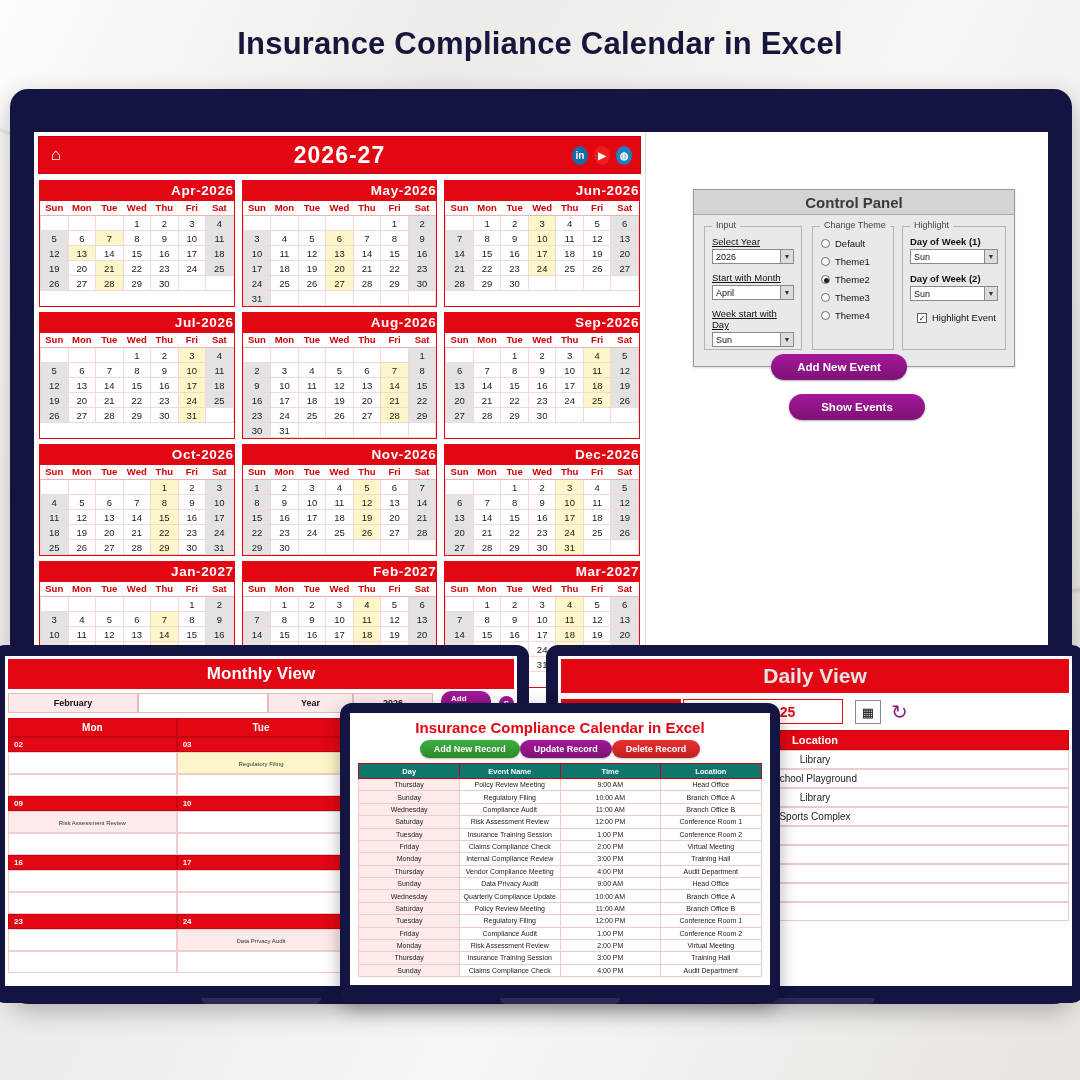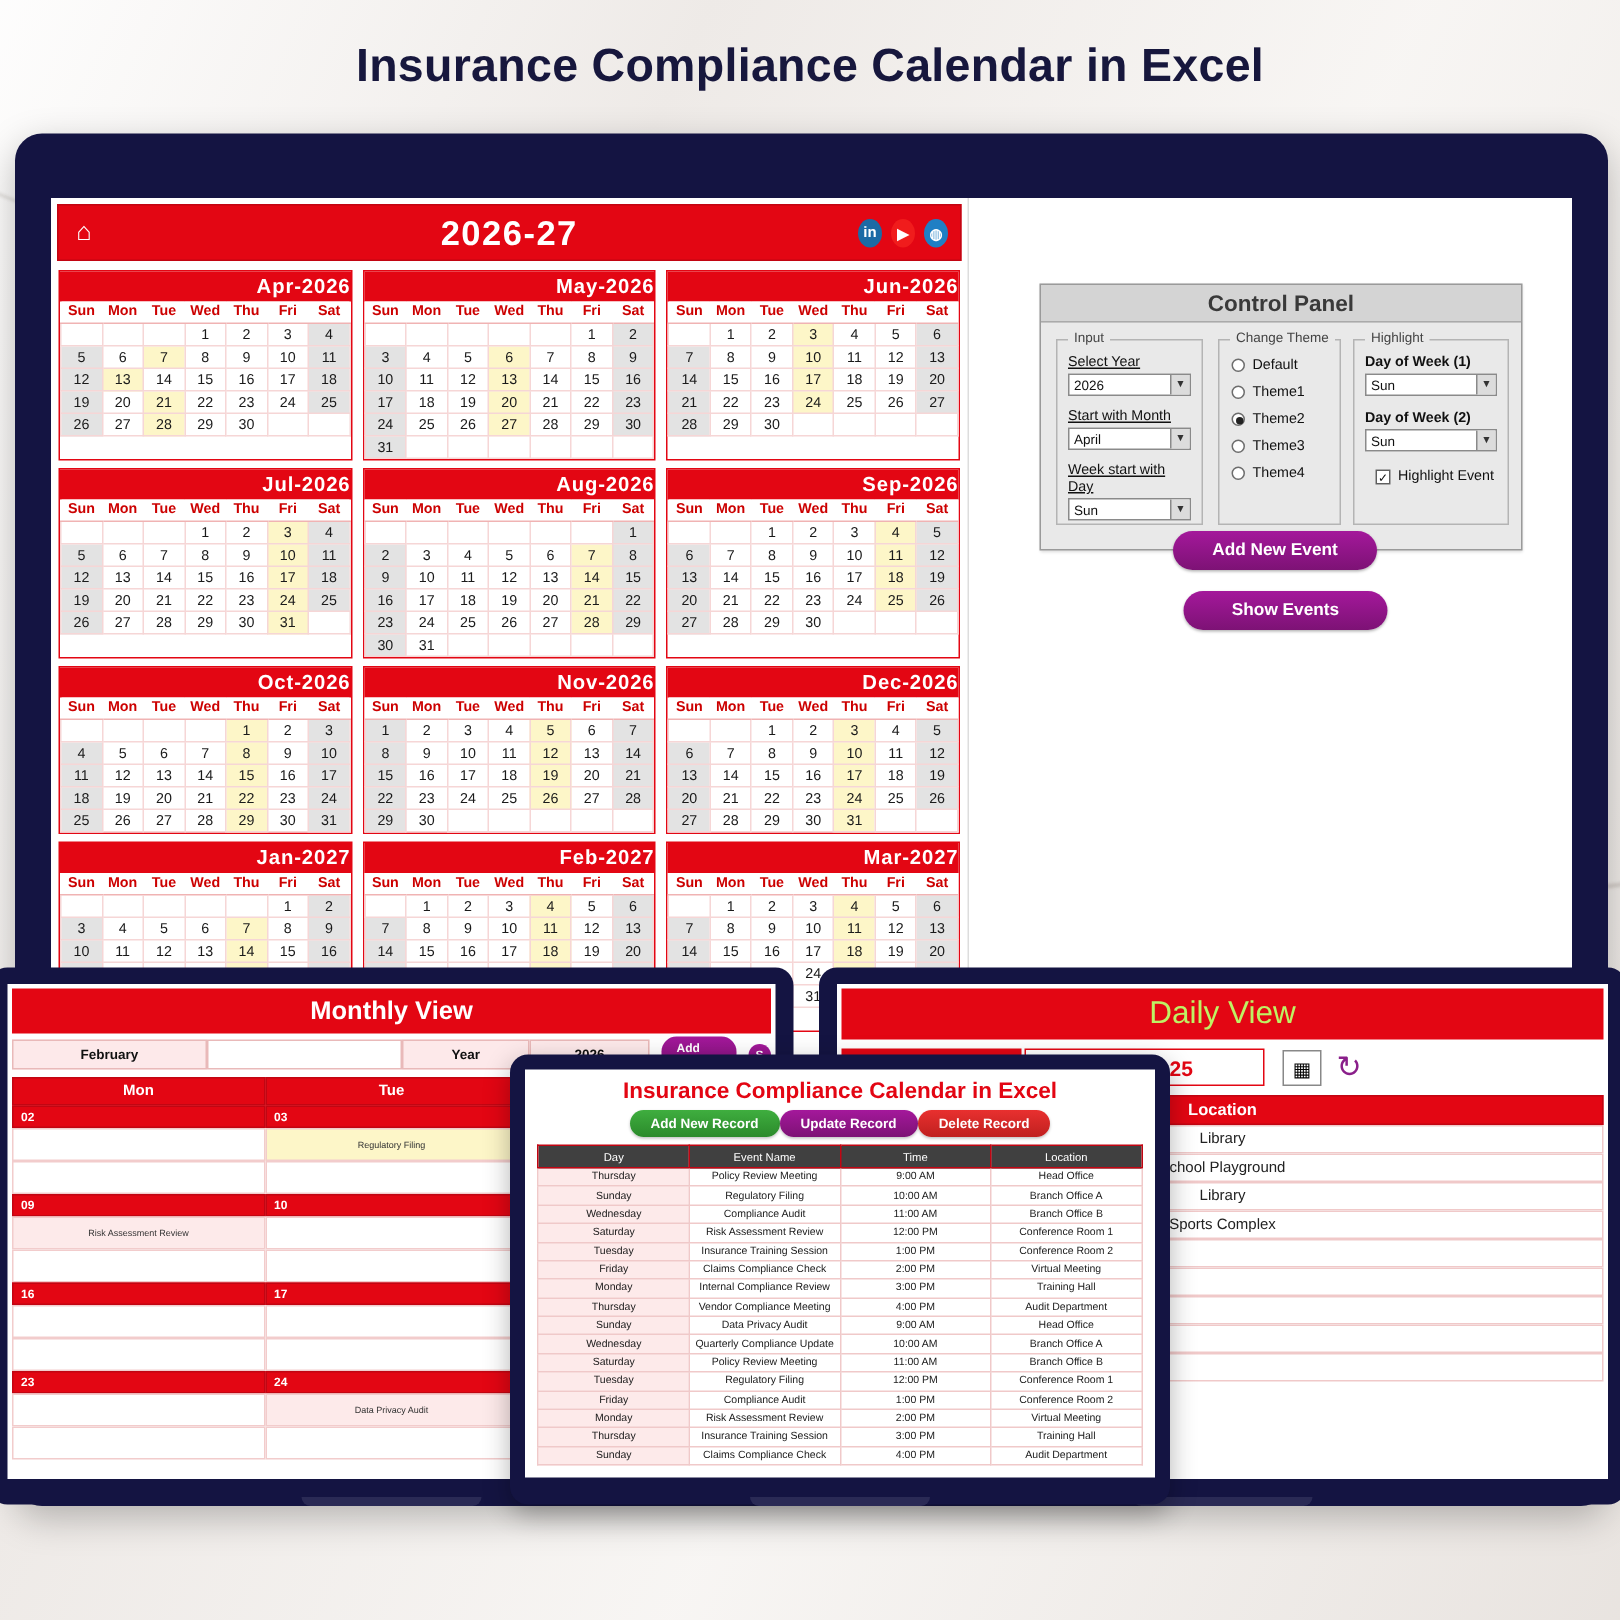--- a/index.html
+++ b/index.html
@@ -195,21 +195,21 @@
 
   .btn-purple {
     position:absolute;
     width:136px; height:26px;
     background:linear-gradient(180deg,#a4189b 0%, #7d1275 100%);
     border-radius:13px;
     color:#fff; font-size:11.5px; font-weight:bold;
     display:flex; align-items:center; justify-content:center;
     box-shadow:0 1px 2px rgba(0,0,0,0.3);
   }
-  .btn-add { left:135px; top:222px; }
+  .btn-add { left:124px; top:222px; }
   .btn-show { left:142px; top:262px; }
 
   
   .laptop-monthly {
     position:absolute; left:-7px; top:645px;
     width:536px; height:358px;
     background:#141442;
     border-radius:12px;
   }
   .laptop-monthly .scr {
@@ -263,22 +263,22 @@
     position:absolute; left:546px; top:645px;
     width:538px; height:358px;
     background:#141442;
     border-radius:12px;
   }
   .laptop-daily .scr {
     position:absolute; left:12px; top:11px; width:514px; height:330px;
     background:#fff; overflow:hidden;
   }
   .dv-title {
-    height:34px; background:#e30613; color:#bef264;
-    font-size:21px; font-weight:normal; text-align:center; line-height:34px;
+    height:34px; background:#e30613; color:#e5e5e5;
+    font-size:21px; font-weight:bold; text-align:center; line-height:34px;
     margin:3px 3px 0 3px;
   }
   .dv-row {
     display:flex; align-items:center; margin:6px 3px 0 3px; height:25px; gap:2px;
   }
   .dv-lbl {
     background:#e30613; color:#fff; font-size:11px; font-weight:bold;
     flex:0 0 120px; height:25px; line-height:25px; text-align:center;
   }
   .dv-val {
@@ -323,21 +323,21 @@
     border-radius:11px; color:#fff; font-size:9px; font-weight:bold;
     padding:4px 14px; box-shadow:0 1px 2px rgba(0,0,0,0.25);
   }
   .fr-green { background:linear-gradient(180deg,#3fae3f,#2b8a2b); }
   .fr-purple { background:linear-gradient(180deg,#a4189b,#7d1275); }
   .fr-red { background:linear-gradient(180deg,#e8302f,#c0201f); }
   table.fr {
     width:96%; margin:0 auto; border-collapse:collapse; table-layout:fixed;
   }
   table.fr th {
-    background:#404040; color:#fff; font-size:7.5px; font-weight:normal;
+    background:#0f766e; color:#fff; font-size:7.5px; font-weight:bold;
     border:1px solid #c20512; padding:2.5px 0;
   }
   table.fr td {
     border:1px solid #f0c9c9; font-size:7px; color:#1a1a1a;
     text-align:center; padding:2.2px 0;
   }
   table.fr td.day { background:#fdeaea; }
 
   .bezel-foot {
     position:absolute; left:50%; transform:translateX(-50%);

